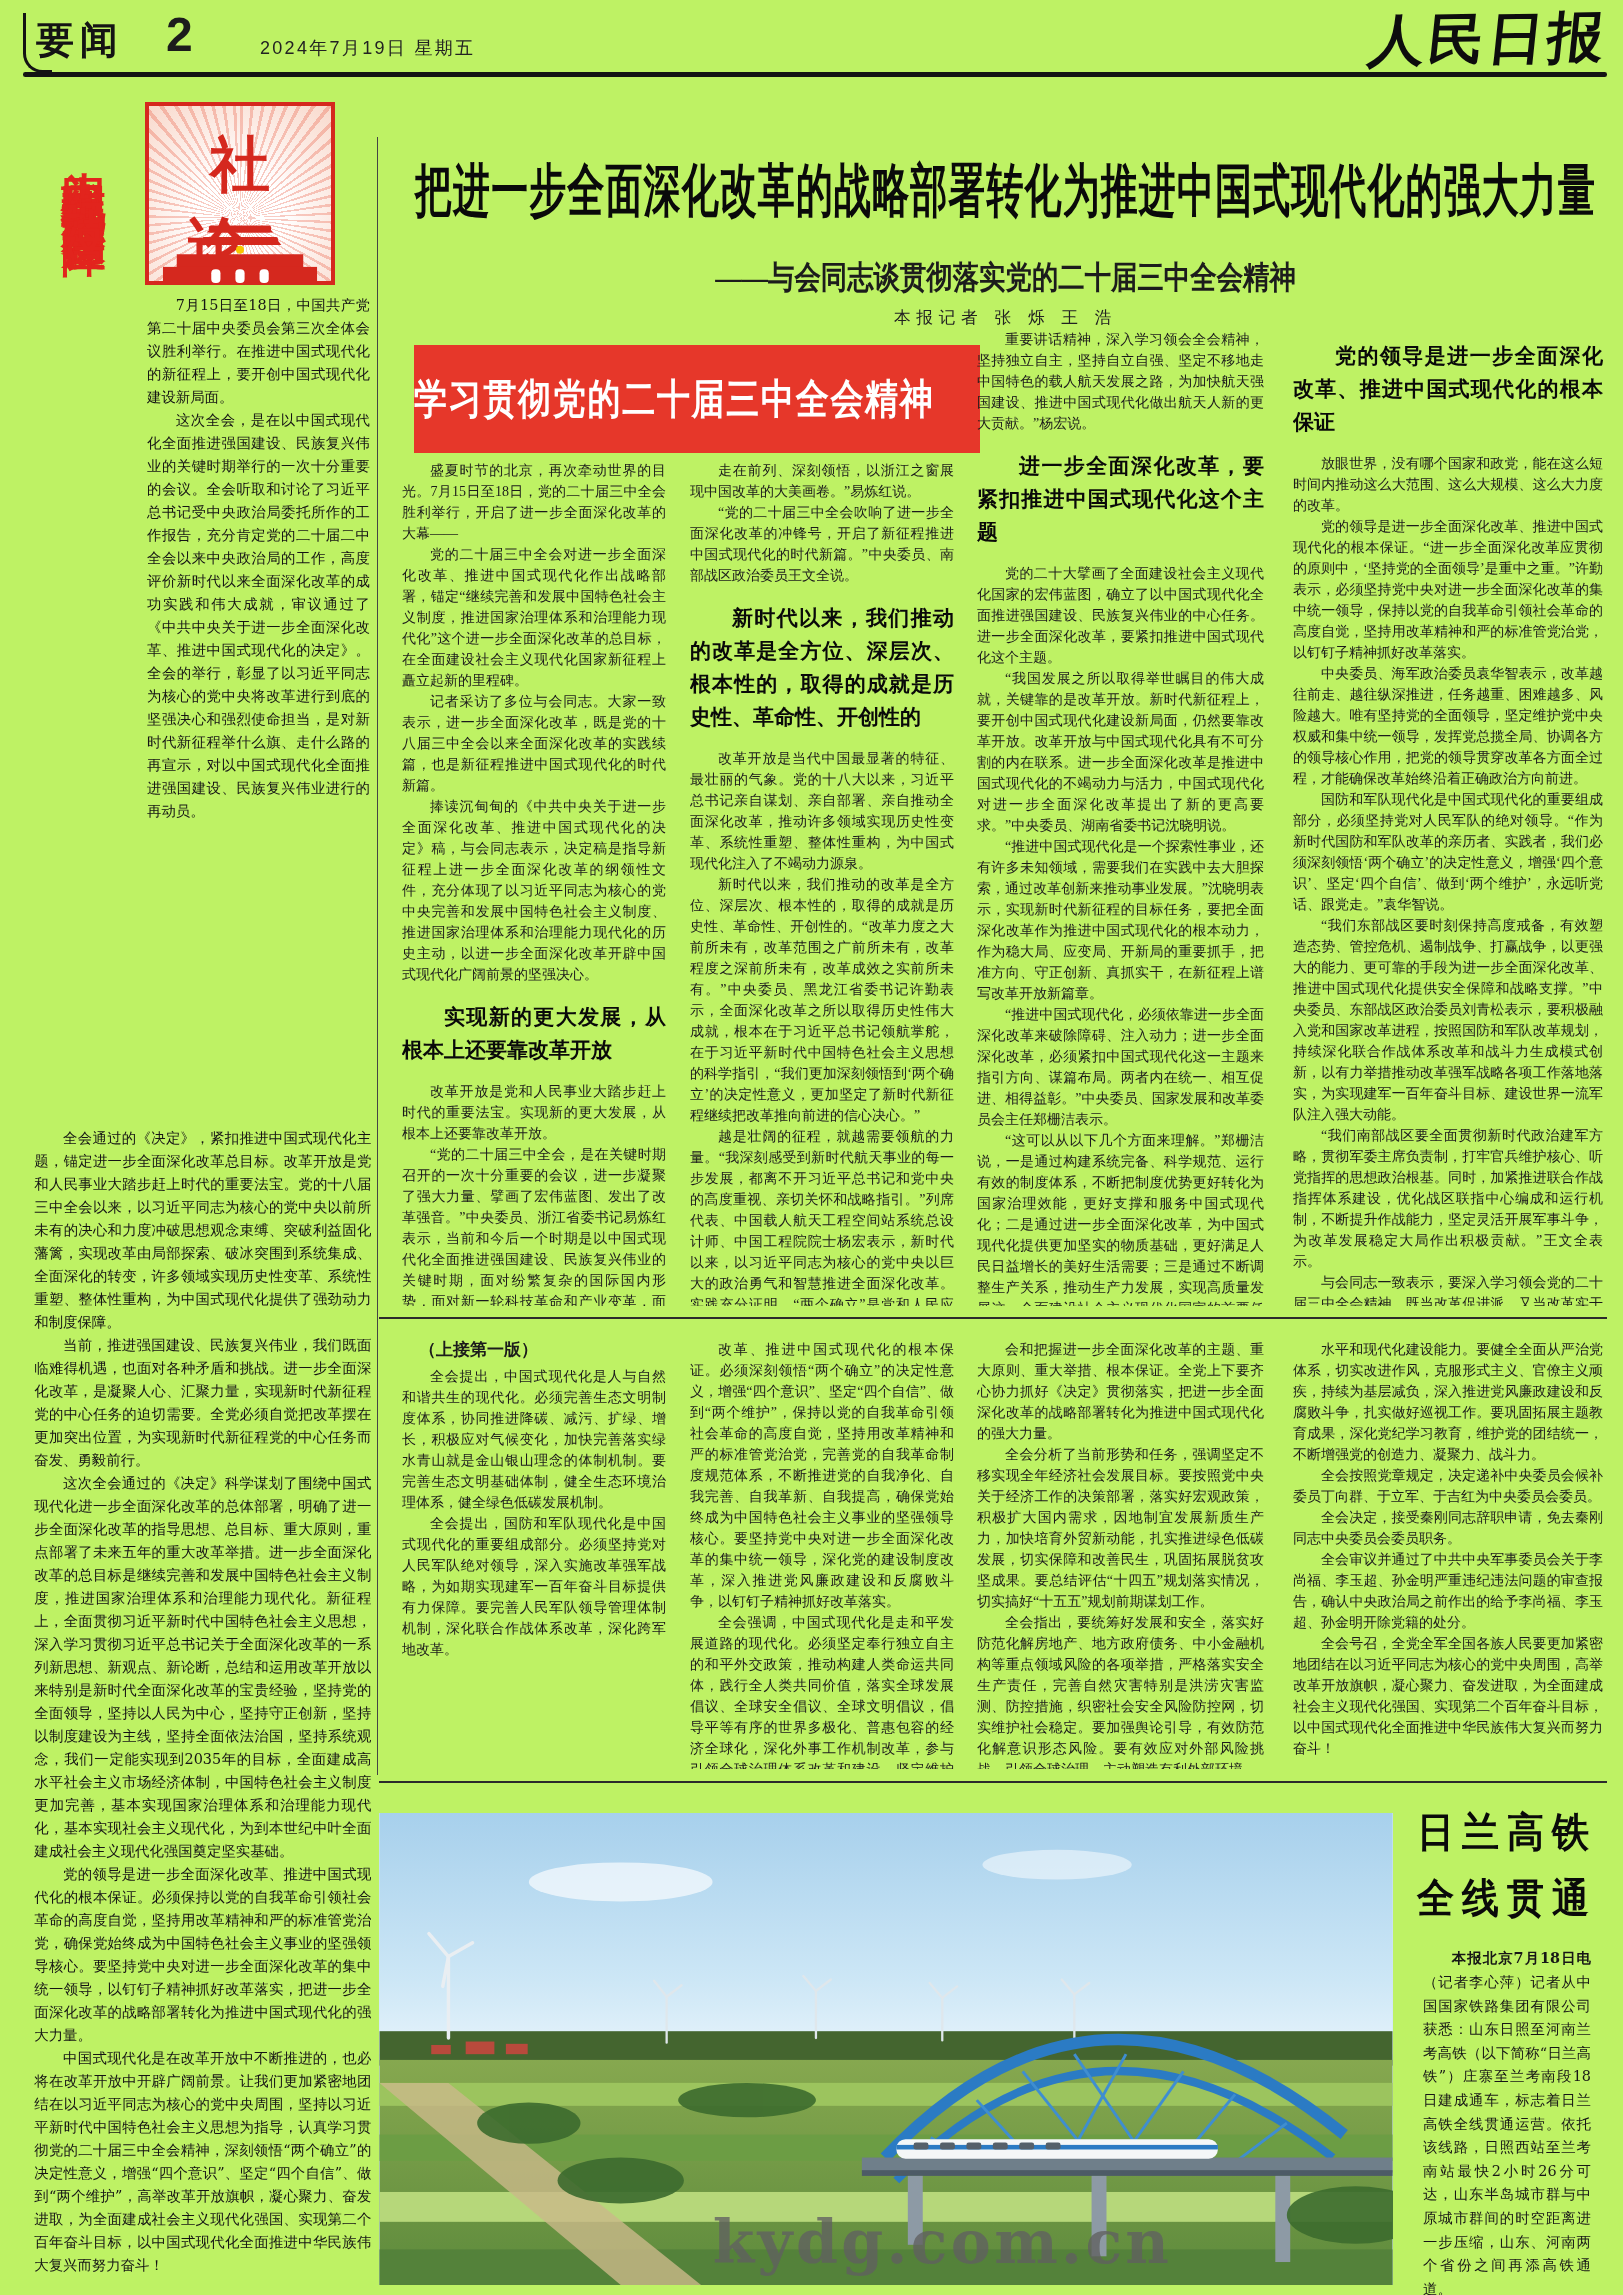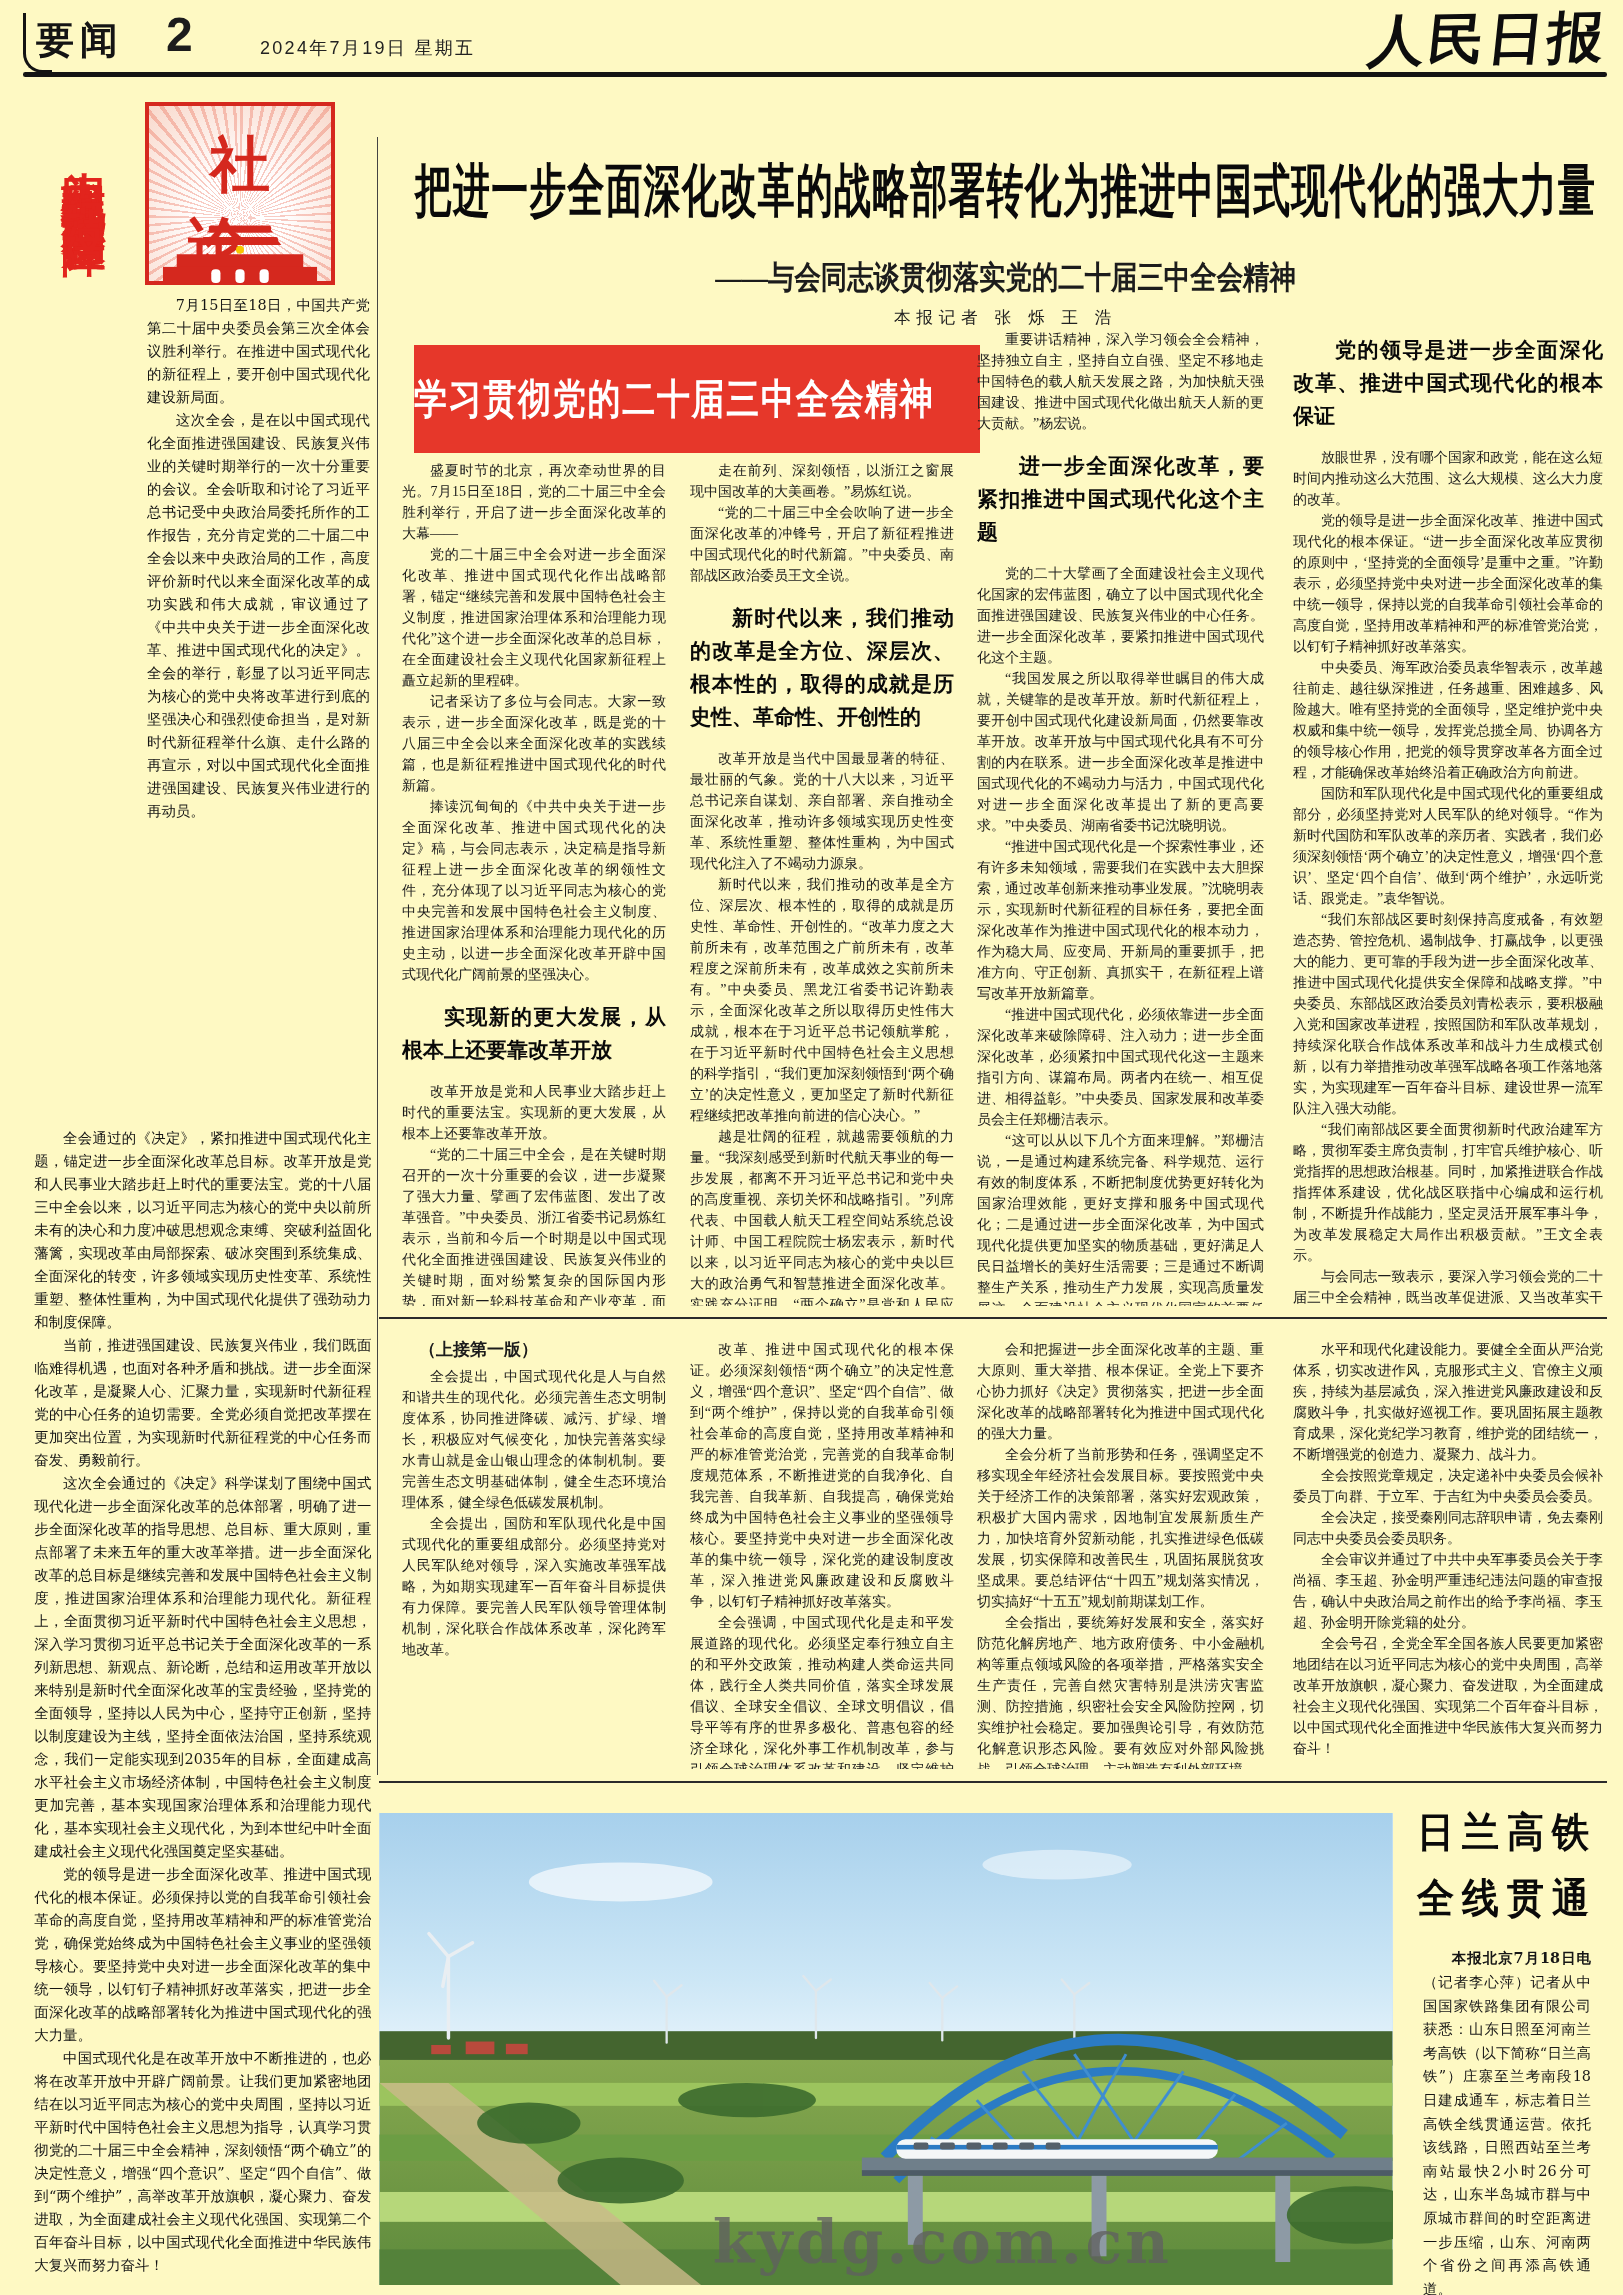--- a/index.html
+++ b/index.html
@@ -1,16 +1,16 @@
 <!DOCTYPE html>
 <html style="font-size:9.2px"><head>
 <meta charset="utf-8">
 <style>
   html,body{margin:0;padding:0;background:#e9e9e6;}
-  #page{position:relative;width:1623px;height:2295px;background:#fef9c3;overflow:hidden;
+  #page{position:relative;width:1623px;height:2295px;background:#bef264;overflow:hidden;
         font-family:"Liberation Serif",serif;color:#1c1c1c;}
   .abs{position:absolute;}
   
   #corner{left:23px;top:12.6px;width:26.4px;height:57px;border-left:3.4px solid #141414;
           border-bottom:3.4px solid #141414;border-bottom-left-radius:19.5px;}
   #section-name{left:36px;top:15px;font-family:"Liberation Sans",sans-serif;font-weight:900;
           font-size:38px;letter-spacing:5.7px;color:#141414;}
   #page-num{left:166px;top:7px;font-family:"Liberation Sans",sans-serif;font-weight:700;font-size:48px;}
   #pub-date{left:260px;top:36px;font-family:"Liberation Sans",sans-serif;font-size:18px;letter-spacing:2.3px;color:#222;}
   #masthead{right:16px;top:2.3px;font-family:"DejaVu Serif",serif;font-weight:900;font-size:56px;
@@ -163,21 +163,21 @@
     <div>
         <p>党的二十大擘画了全面建设社会主义现代化国家的宏伟蓝图，确立了以中国式现代化全面推进强国建设、民族复兴伟业的中心任务。进一步全面深化改革，要紧扣推进中国式现代化这个主题。</p>
         <p>“我国发展之所以取得举世瞩目的伟大成就，关键靠的是改革开放。新时代新征程上，要开创中国式现代化建设新局面，仍然要靠改革开放。改革开放与中国式现代化具有不可分割的内在联系。进一步全面深化改革是推进中国式现代化的不竭动力与活力，中国式现代化对进一步全面深化改革提出了新的更高要求。”中央委员、湖南省委书记沈晓明说。</p>
         <p>“推进中国式现代化是一个探索性事业，还有许多未知领域，需要我们在实践中去大胆探索，通过改革创新来推动事业发展。”沈晓明表示，实现新时代新征程的目标任务，要把全面深化改革作为推进中国式现代化的根本动力，作为稳大局、应变局、开新局的重要抓手，把准方向、守正创新、真抓实干，在新征程上谱写改革开放新篇章。</p>
         <p>“推进中国式现代化，必须依靠进一步全面深化改革来破除障碍、注入动力；进一步全面深化改革，必须紧扣中国式现代化这一主题来指引方向、谋篇布局。两者内在统一、相互促进、相得益彰。”中央委员、国家发展和改革委员会主任郑栅洁表示。</p>
         <p>“这可以从以下几个方面来理解。”郑栅洁说，一是通过构建系统完备、科学规范、运行有效的制度体系，不断把制度优势更好转化为国家治理效能，更好支撑和服务中国式现代化；二是通过进一步全面深化改革，为中国式现代化提供更加坚实的物质基础，更好满足人民日益增长的美好生活需要；三是通过不断调整生产关系，推动生产力发展，实现高质量发展这一全面建设社会主义现代化国家的首要任务；四是通过进一步全面深化改革，为以中国式现代化全面推进强国建设、民族复兴伟业提供制度保障。</p>
       </div>
   </div>
 
   <div class="abs col body-text" id="m-col4">
-    <h3 class="subhead" style="margin-top:4px;">党的领导是进一步全面深化改革、推进中国式现代化的根本保证</h3>
+    <h3 class="subhead" style="margin-top:10px;">党的领导是进一步全面深化改革、推进中国式现代化的根本保证</h3>
     <div>
         <p>放眼世界，没有哪个国家和政党，能在这么短时间内推动这么大范围、这么大规模、这么大力度的改革。</p>
         <p>党的领导是进一步全面深化改革、推进中国式现代化的根本保证。“进一步全面深化改革应贯彻的原则中，‘坚持党的全面领导’是重中之重。”许勤表示，必须坚持党中央对进一步全面深化改革的集中统一领导，保持以党的自我革命引领社会革命的高度自觉，坚持用改革精神和严的标准管党治党，以钉钉子精神抓好改革落实。</p>
         <p>中央委员、海军政治委员袁华智表示，改革越往前走、越往纵深推进，任务越重、困难越多、风险越大。唯有坚持党的全面领导，坚定维护党中央权威和集中统一领导，发挥党总揽全局、协调各方的领导核心作用，把党的领导贯穿改革各方面全过程，才能确保改革始终沿着正确政治方向前进。</p>
         <p>国防和军队现代化是中国式现代化的重要组成部分，必须坚持党对人民军队的绝对领导。“作为新时代国防和军队改革的亲历者、实践者，我们必须深刻领悟‘两个确立’的决定性意义，增强‘四个意识’、坚定‘四个自信’、做到‘两个维护’，永远听党话、跟党走。”袁华智说。</p>
         <p>“我们东部战区要时刻保持高度戒备，有效塑造态势、管控危机、遏制战争、打赢战争，以更强大的能力、更可靠的手段为进一步全面深化改革、推进中国式现代化提供安全保障和战略支撑。”中央委员、东部战区政治委员刘青松表示，要积极融入党和国家改革进程，按照国防和军队改革规划，持续深化联合作战体系改革和战斗力生成模式创新，以有力举措推动改革强军战略各项工作落地落实，为实现建军一百年奋斗目标、建设世界一流军队注入强大动能。</p>
         <p>“我们南部战区要全面贯彻新时代政治建军方略，贯彻军委主席负责制，打牢官兵维护核心、听党指挥的思想政治根基。同时，加紧推进联合作战指挥体系建设，优化战区联指中心编成和运行机制，不断提升作战能力，坚定灵活开展军事斗争，为改革发展稳定大局作出积极贡献。”王文全表示。</p>
         <p>与会同志一致表示，要深入学习领会党的二十届三中全会精神，既当改革促进派、又当改革实干家，齐心协力抓好《决定》贯彻落实，奋力把进一步全面深化改革的战略部署转化为推进中国式现代化的强大力量。</p>
       </div>
   </div>

